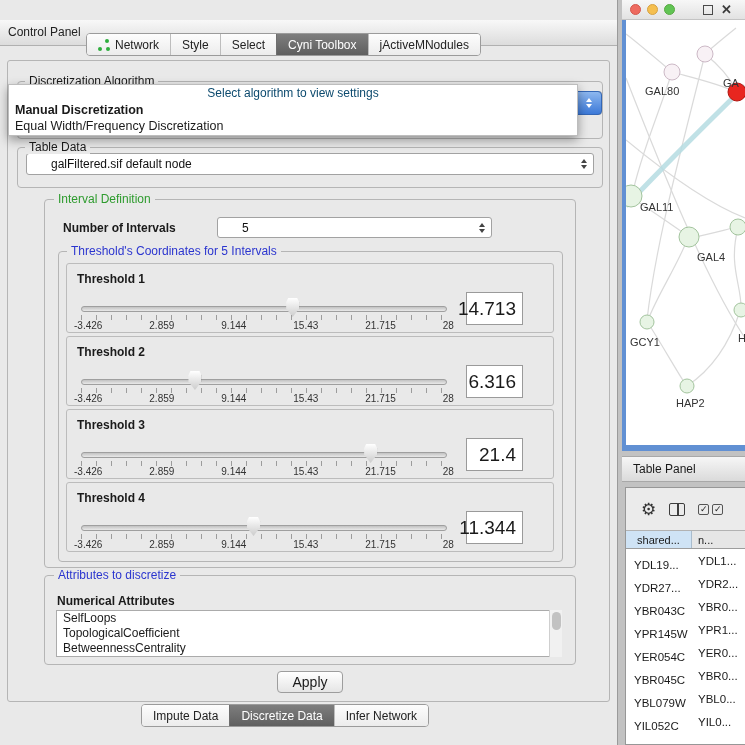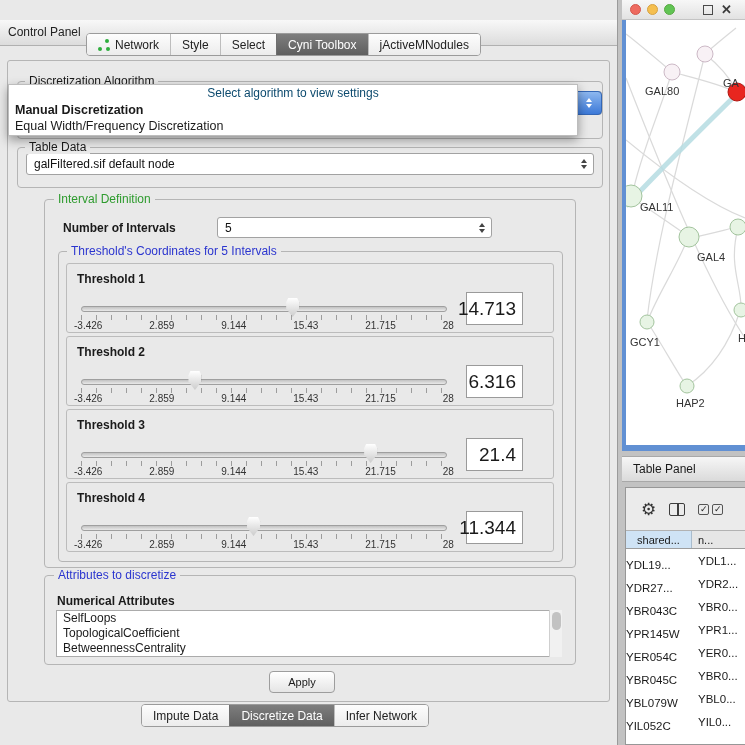--- a/index.html
+++ b/index.html
@@ -19,21 +19,21 @@
   .net-glyph{width:12px;height:12px;position:relative;display:inline-block;}
   .net-glyph::before{content:"";position:absolute;left:0;top:8px;width:4px;height:4px;border-radius:50%;background:#2fae3e;box-shadow:7px -8px 0 #2fae3e,8px 0 0 #2fae3e;}
 
   .cp-frame{position:absolute;left:7px;top:60px;width:603px;height:642px;border:1px solid #b5b5b5;border-radius:3px;background:#e9e9e9;}
   .groupbox{position:absolute;border:1px solid #b5b5b5;border-radius:4px;}
   .grouplabel{position:absolute;background:#e9e9e9;padding:0 4px;height:14px;line-height:14px;z-index:2;white-space:nowrap;}
   .grouplabel.green{color:var(--accent-green,#2e9b2e);}
   .grouplabel.blue{color:var(--accent-blue,#2b35cf);}
 
   
-  .combo{position:absolute;background:#fff;border:1px solid #a2a2a2;border-radius:3px;display:flex;align-items:center;padding-left:7px;color:#111;}
+  .combo{position:absolute;background:#fff;border:1px solid #a2a2a2;border-radius:3px;display:flex;align-items:center;padding-left:24px;color:#111;}
   .spin{margin-left:auto;margin-right:6px;display:flex;flex-direction:column;gap:2px;}
   .spin i{display:block;width:0;height:0;border-left:3.5px solid transparent;border-right:3.5px solid transparent;}
   .spin .up{border-bottom:4px solid #444;}
   .spin .dn{border-top:4px solid #444;}
   .blue-cap{position:absolute;right:-1px;top:-1px;bottom:-1px;width:26px;border-radius:0 4px 4px 0;background:linear-gradient(#8db7ef,#3c79d8);border:1px solid #3467b6;display:flex;flex-direction:column;align-items:center;justify-content:center;gap:2px;}
   .blue-cap i{display:block;width:0;height:0;border-left:3.5px solid transparent;border-right:3.5px solid transparent;}
   .blue-cap .up{border-bottom:4px solid #fff;}
   .blue-cap .dn{border-top:4px solid #fff;}
 
   
@@ -53,21 +53,21 @@
   .tick-labels{position:absolute;left:-7px;right:-7px;top:22px;display:flex;justify-content:space-between;font-size:10px;color:#333;}
   .value-box{position:absolute;right:30px;top:28px;width:57px;height:33px;background:#fff;border:1px solid #9a9a9a;display:flex;align-items:center;justify-content:flex-end;padding-right:6px;font-size:19px;}
 
   
   .bold-label{position:absolute;font-weight:bold;}
   .listbox{position:absolute;background:#fff;border:1px solid #ababab;overflow:hidden;}
   .listbox .row{height:15px;line-height:15px;padding-left:6px;}
   .list-scrollbar{position:absolute;right:0;top:0;bottom:0;width:13px;background:#f1f1f1;border-left:1px solid #cfcfcf;}
   .list-scrollbar .sb-thumb{position:absolute;left:2px;top:2px;width:9px;height:18px;background:#c2c2c2;border-radius:5px;}
 
-  .apply-btn{position:absolute;display:flex;align-items:center;justify-content:center;background:linear-gradient(#ffffff,#e5e5e5);border:1px solid #9d9d9d;border-radius:4px;font-size:11px;}
+  .apply-btn{position:absolute;display:flex;align-items:center;justify-content:center;background:linear-gradient(#ffffff,#e5e5e5);border:1px solid #9d9d9d;border-radius:4px;font-size:14px;margin-left:8px;}
 
   
   .net-window{position:absolute;left:622px;top:0;width:123px;height:451px;background:var(--frame-blue,#6190d3);}
   .net-titlebar{position:absolute;left:0;top:0;width:100%;height:20px;background:linear-gradient(#f7f7f7,#e2e2e2);border-bottom:1px solid #c4c4c4;}
   .mac-btns{position:absolute;left:8px;top:4px;display:flex;gap:6px;}
   .mac{width:11px;height:11px;border-radius:50%;}
   .mac.red{background:#ee6a5f;border:1px solid #d3584d;}
   .mac.yellow{background:#f5bf4f;border:1px solid #d6a243;}
   .mac.green{background:#61c454;border:1px solid #58a942;}
   .win-float{position:absolute;left:81px;top:5px;width:10px;height:10px;border:1.5px solid #4a4a4a;background:transparent;}
@@ -87,21 +87,21 @@
   .gear{font-size:17px;color:#333;line-height:17px;}
   .cols-icon{width:16px;height:13px;border:1.5px solid #3d3d3d;border-radius:2px;position:relative;}
   .cols-icon::before{content:"";position:absolute;left:50%;top:0;bottom:0;width:1.5px;background:#3d3d3d;}
   .checks{display:flex;gap:3px;}
   .checkbox{width:11px;height:11px;border:1.5px solid #555;border-radius:2px;font-size:9px;line-height:8px;text-align:center;color:#222;}
   .tw-header{position:absolute;left:0;top:42px;right:0;height:19px;display:flex;border-top:1px solid #b2b2b2;border-bottom:1px solid #9d9d9d;font-size:11px;}
   .tw-header .hc1{width:66px;background:var(--header-highlight,#cfe3f5);border-right:1px solid #a9bccd;display:flex;align-items:center;justify-content:center;}
   .tw-header .hc2{flex:1;background:#e6e6e6;display:flex;align-items:center;padding-left:6px;}
   .tw-body{position:absolute;left:0;top:61px;right:0;bottom:0;background:#fff;overflow:hidden;font-size:11.5px;}
   .tw-row{display:flex;height:23px;align-items:center;}
-  .tw-row .c1{width:66px;padding-left:0;margin-top:8px;}
+  .tw-row .c1{width:66px;padding-left:8px;margin-top:8px;}
   .tw-row .c2{flex:1;padding-left:6px;}
 </style>
 </head>
 <body>
 
 <div class="control-panel">
   <div class="cp-titlebar">
     <span>Control Panel</span>
   </div>
 

